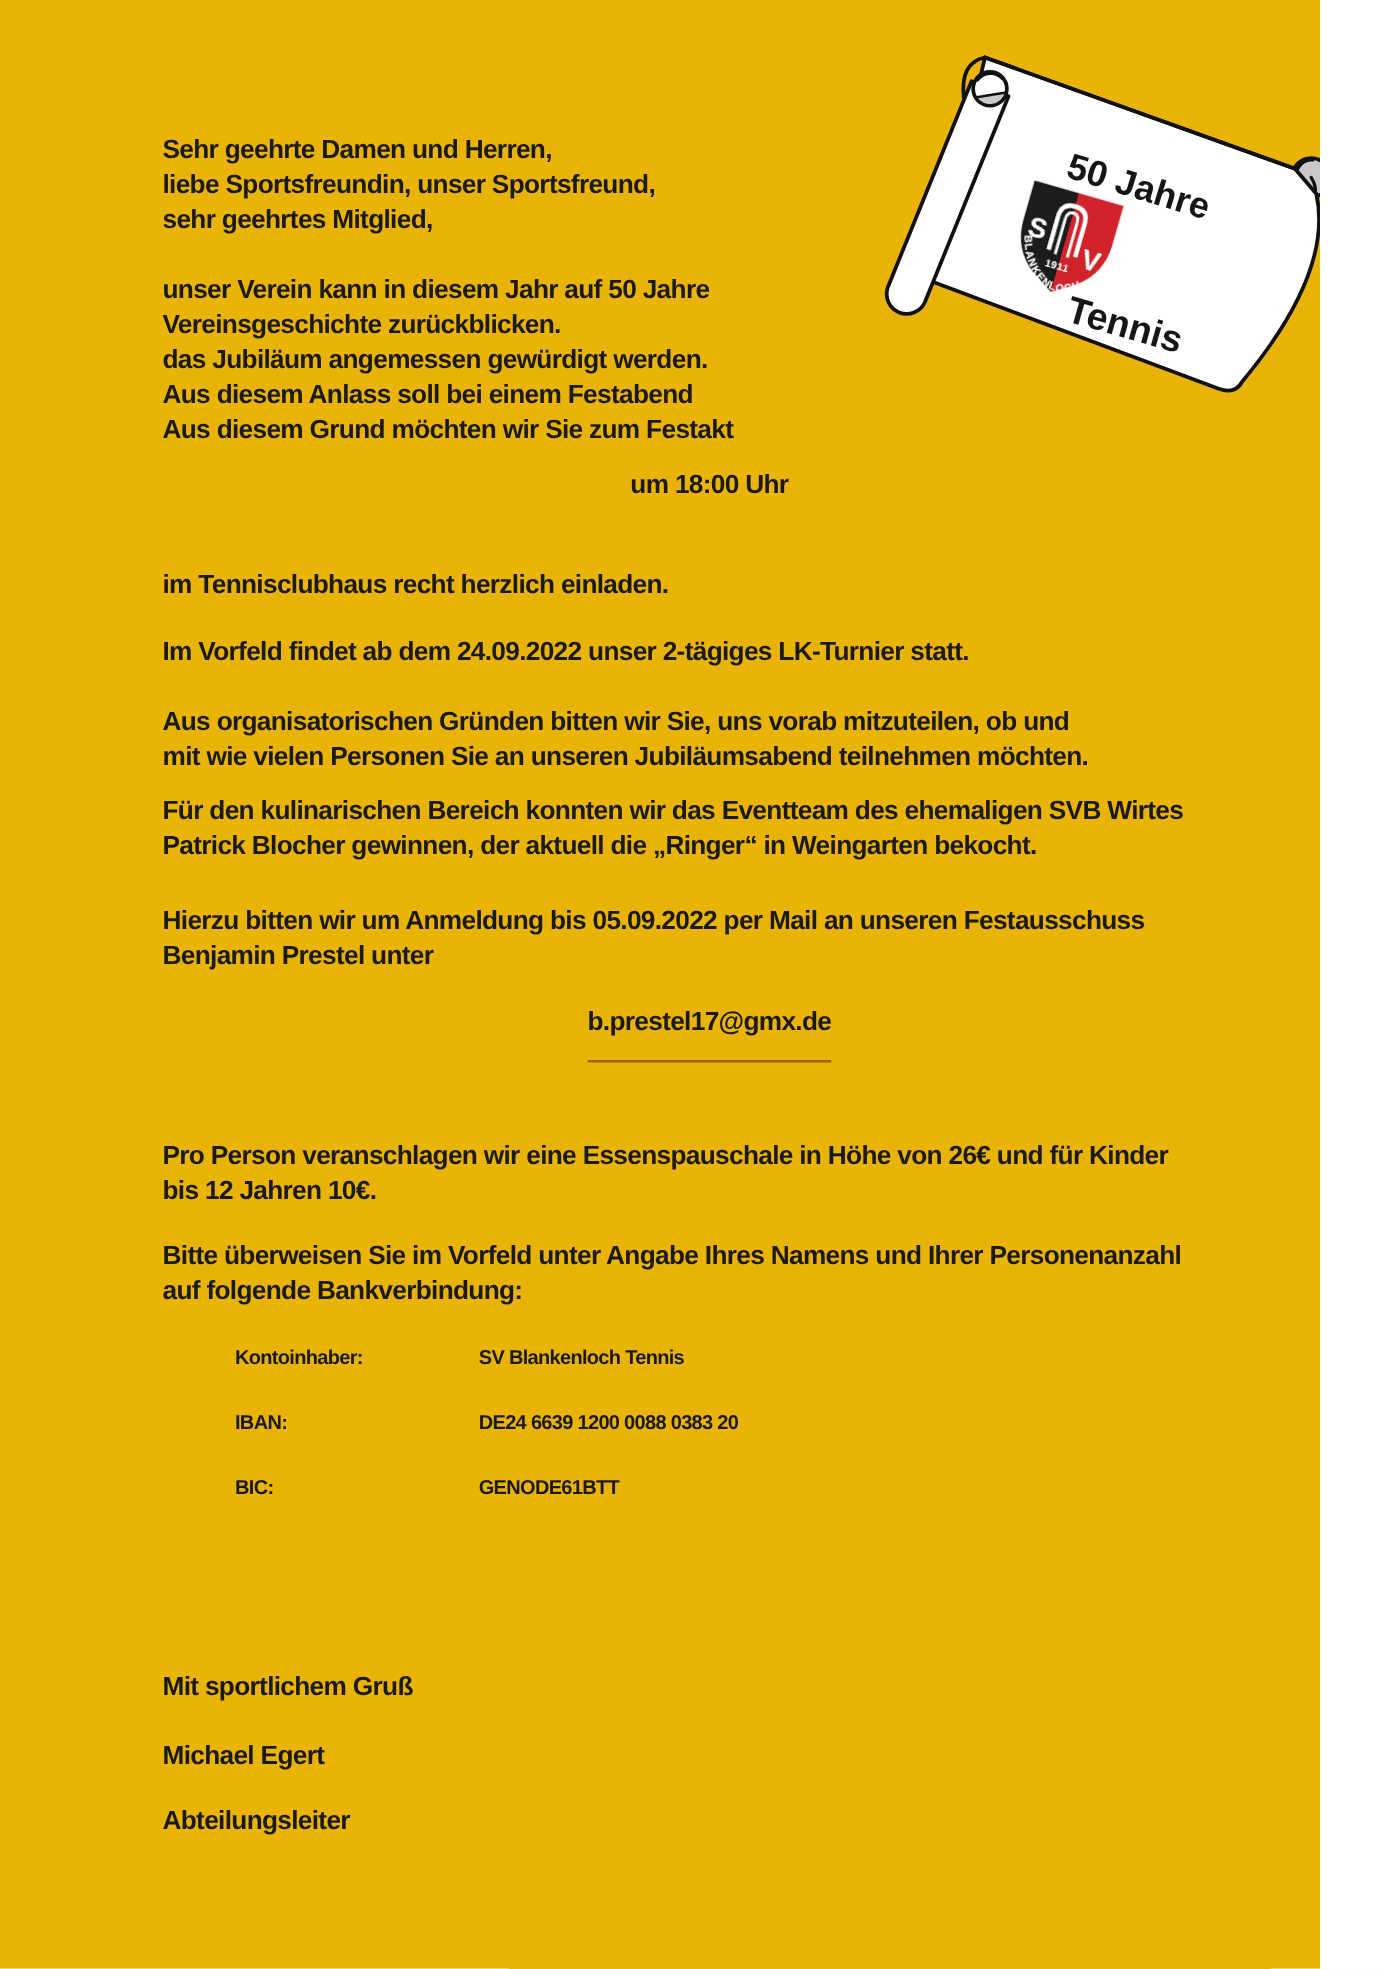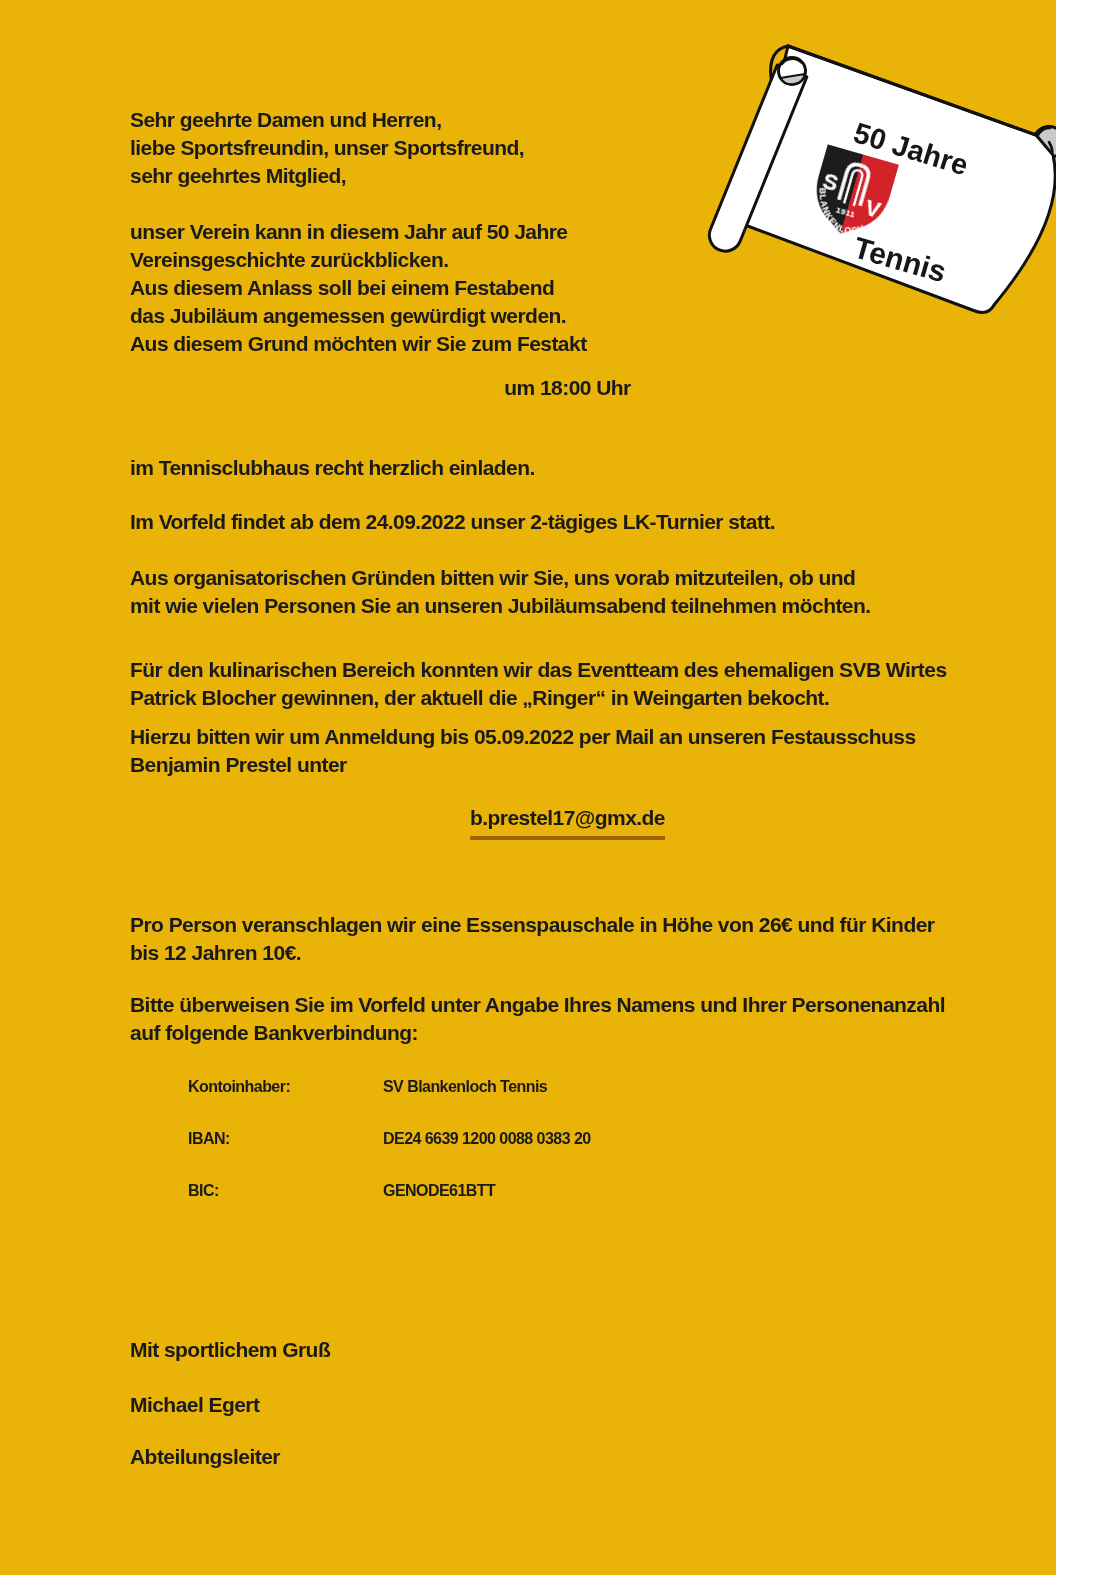--- a/index.html
+++ b/index.html
@@ -18,22 +18,22 @@
     left:130px;
     width:875px;
     font-size:21px;
     line-height:28px;
     letter-spacing:-0.55px;
   }
   .para .line{white-space:nowrap;}
   .para.centered{text-align:center;}
   .email-link{
     display:inline-block;
-    border-bottom:4px solid #a16207;
-    padding-bottom:4px;
+    border-bottom:2px solid #a16207;
+    padding-bottom:16px;
   }
   .bank-row{
     position:absolute;
     left:120px;
     width:875px;
     display:flex;
     font-size:16px;
     line-height:28px;
     letter-spacing:-0.55px;
   }
@@ -67,43 +67,43 @@
 
   <div class="para" style="top:106px">
     <div class="line">Sehr geehrte Damen und Herren,</div>
     <div class="line">liebe Sportsfreundin, unser Sportsfreund,</div>
     <div class="line">sehr geehrtes Mitglied,</div>
   </div>
 
   <div class="para" style="top:218px">
     <div class="line">unser Verein kann in diesem Jahr auf 50 Jahre</div>
     <div class="line">Vereinsgeschichte zurückblicken.</div>
+    <div class="line">das Jubiläum angemessen gewürdigt werden.</div>
     <div class="line">Aus diesem Anlass soll bei einem Festabend</div>
-    <div class="line">das Jubiläum angemessen gewürdigt werden.</div>
     <div class="line">Aus diesem Grund möchten wir Sie zum Festakt</div>
   </div>
 
   <div class="para centered" style="top:374px">
     <div class="line">um 18:00 Uhr</div>
   </div>
 
   <div class="para" style="top:454px">
     <div class="line">im Tennisclubhaus recht herzlich einladen.</div>
   </div>
 
   <div class="para" style="top:508px">
     <div class="line">Im Vorfeld findet ab dem 24.09.2022 unser 2-tägiges LK-Turnier statt.</div>
   </div>
 
   <div class="para" style="top:564px">
     <div class="line">Aus organisatorischen Gründen bitten wir Sie, uns vorab mitzuteilen, ob und</div>
     <div class="line">mit wie vielen Personen Sie an unseren Jubiläumsabend teilnehmen möchten.</div>
   </div>
 
-  <div class="para" style="top:656px">
+  <div class="para" style="top:635px">
     <div class="line">Für den kulinarischen Bereich konnten wir das Eventteam des ehemaligen SVB Wirtes</div>
     <div class="line">Patrick Blocher gewinnen, der aktuell die „Ringer“ in Weingarten bekocht.</div>
   </div>
 
   <div class="para" style="top:723px">
     <div class="line">Hierzu bitten wir um Anmeldung bis 05.09.2022 per Mail an unseren Festausschuss</div>
     <div class="line">Benjamin Prestel unter</div>
   </div>
 
   <div class="para centered" style="top:804px">

